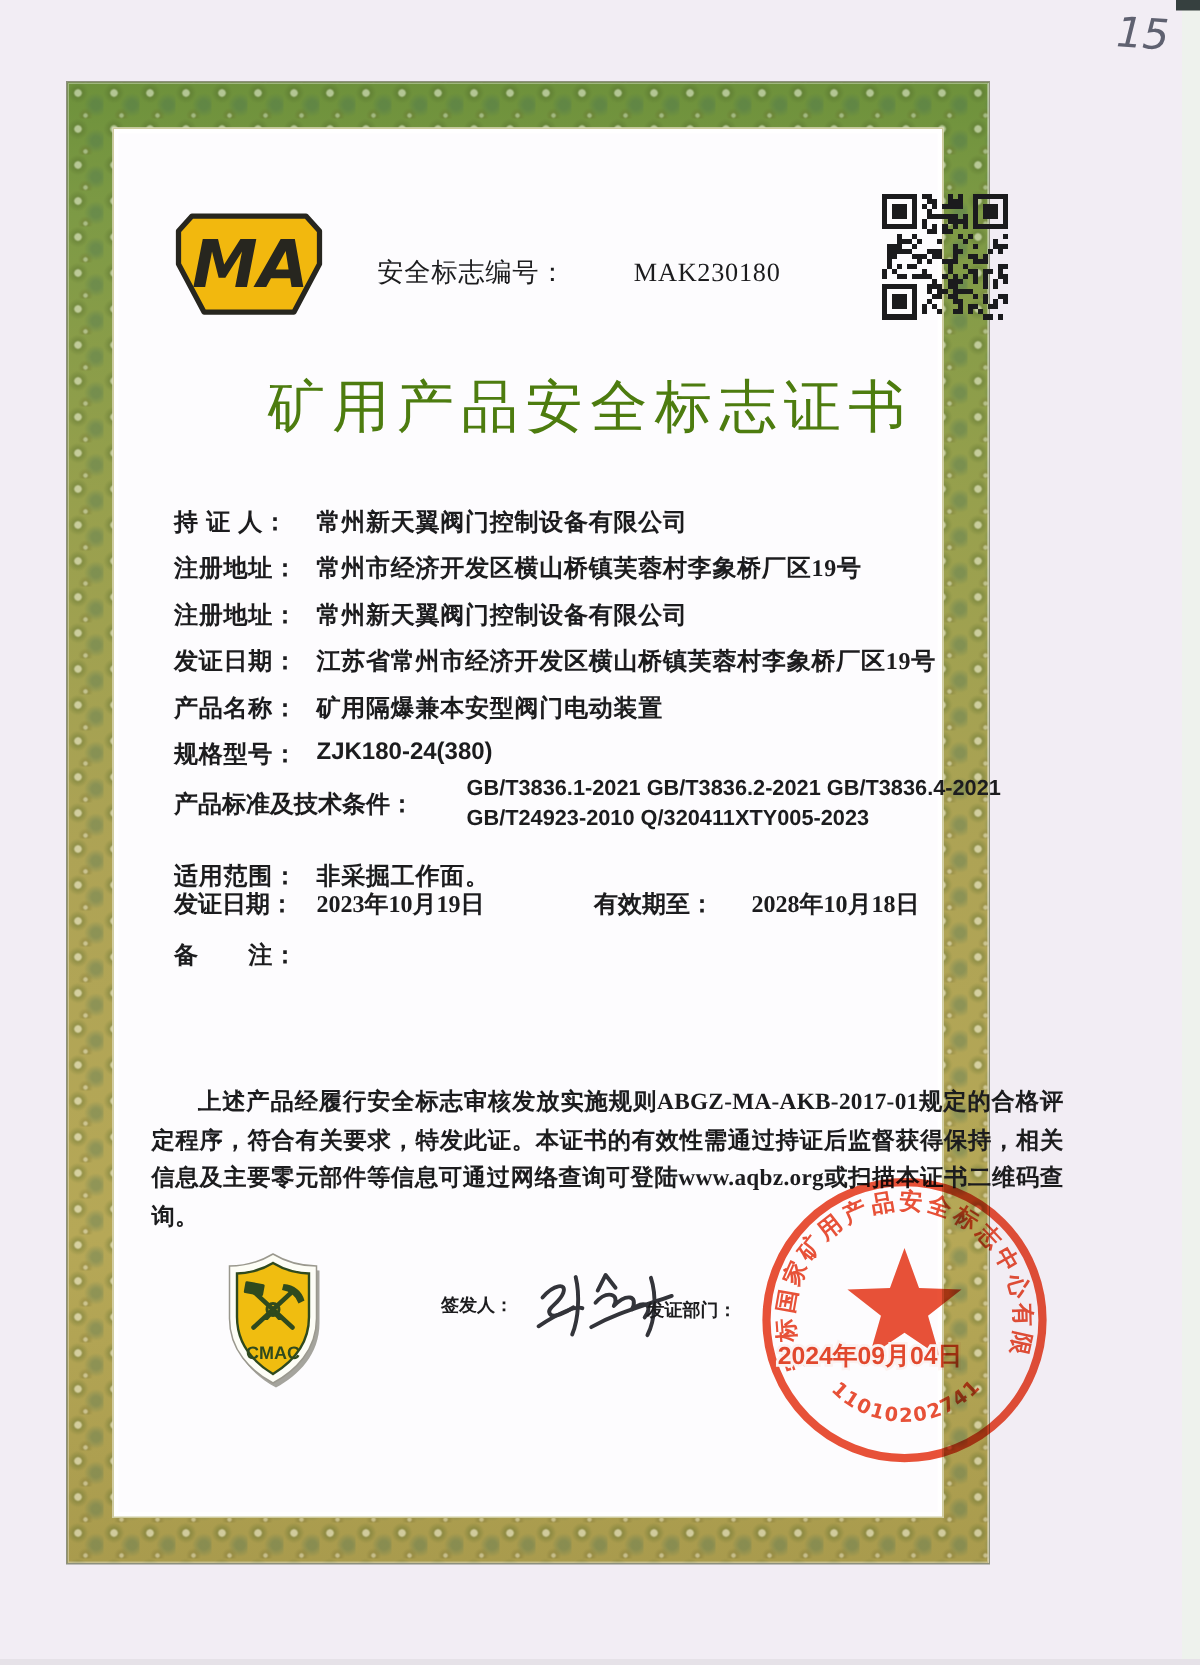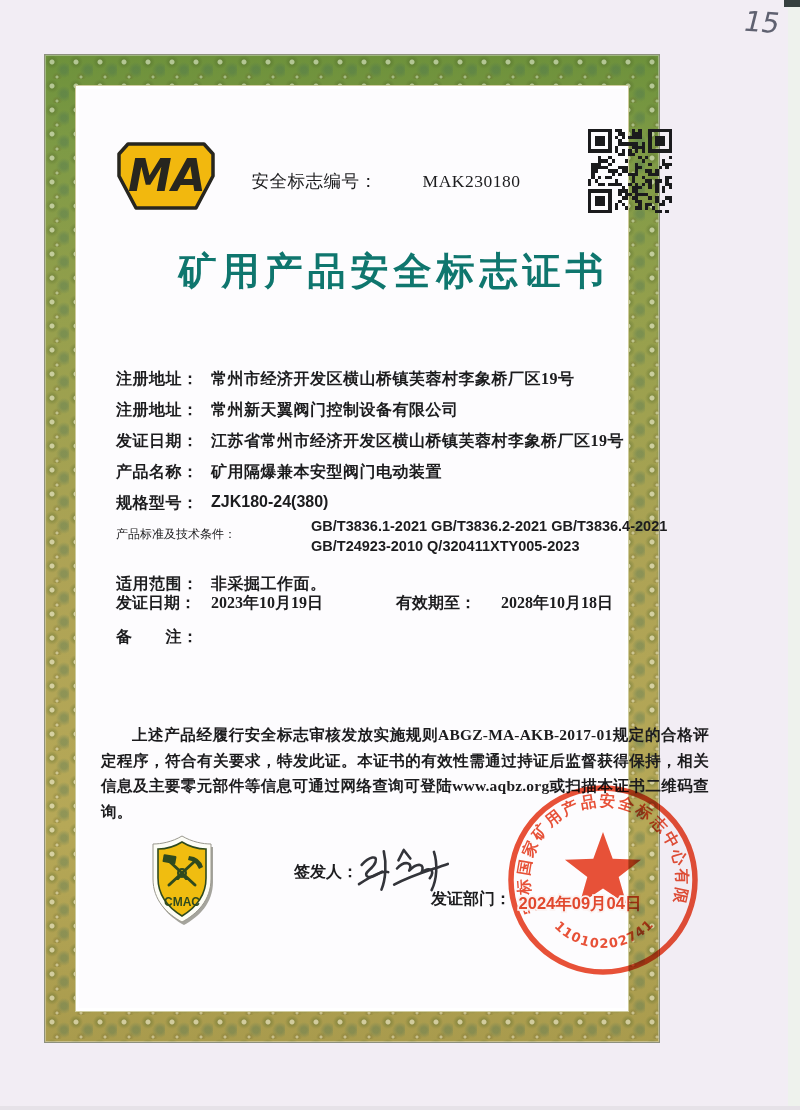--- a/index.html
+++ b/index.html
@@ -38,51 +38,51 @@
     box-shadow:0 0 0 3px rgba(255,255,255,.9) inset;
   }
 
   
   .ma-logo{position:absolute;left:40px;top:56px;width:100px;height:68px;}
   .cert-no{position:absolute;left:160px;top:83px;width:300px;text-align:center;
     font-size:17.5px;font-family:"Liberation Serif","DejaVu Serif",serif;letter-spacing:.5px;}
   .cert-no .num{font-family:"Liberation Serif","DejaVu Serif",serif;margin-left:45px;}
   .qr{position:absolute;left:512px;top:42px;width:84px;height:86px;}
   .title{position:absolute;left:0;width:635px;top:160px;text-align:center;
-    font-size:38px;font-weight:bold;letter-spacing:5px;color:#0f766e;}
+    font-size:38px;font-weight:normal;letter-spacing:5px;color:#4d7c0f;}
 
   
   .row{position:absolute;left:40px;width:575px;font-size:16px;white-space:nowrap;}
   .flabel{display:inline-block;width:95px;font-weight:bold;letter-spacing:.5px;vertical-align:top;}
   .fvalue{font-weight:bold;font-family:"Liberation Serif","DejaVu Serif",serif;letter-spacing:.5px;}
   .fvalue.latin{font-family:"Liberation Sans","DejaVu Sans",sans-serif;letter-spacing:0;}
   .r1{top:252px}.r2{top:283px}.r3{top:314px}.r4{top:345px}.r5{top:376px}.r6{top:407px}
-  .std-label{position:absolute;left:40px;top:440px;font-size:12px;font-weight:normal;}
+  .std-label{position:absolute;left:40px;top:440px;font-size:16px;font-weight:bold;}
   .std-vals{position:absolute;left:235px;top:430px;font-size:14.5px;font-weight:bold;line-height:20px;white-space:nowrap;}
   .scope{top:488px}
   .dates{position:absolute;left:40px;top:507px;width:575px;font-size:16px;white-space:nowrap;}
   .dates .flabel2{font-weight:bold;display:inline-block;}
   .dates .dval{font-weight:bold;font-family:"Liberation Serif","DejaVu Serif",serif;}
   .d-issue-label{width:95px;}
   .d-issue-val{display:inline-block;width:185px;}
   .d-exp-label{width:105px;}
   .remark{top:541px}
 
   
   .statement{
     position:absolute;left:25px;top:636px;width:608px;
     font-size:15.5px;line-height:25.6px;font-weight:bold;text-align:justify;
     text-indent:2em;font-family:"Liberation Serif","DejaVu Serif",serif;letter-spacing:.2px;
   }
 
   
   .cmac{position:absolute;left:72px;top:748px;width:68px;height:92px;}
-  .signer-label,.dept-label{position:absolute;font-size:16px;font-weight:bold;white-space:nowrap;font-family:Liberation Serif, serif;}
+  .signer-label,.dept-label{position:absolute;font-size:12px;font-weight:bold;white-space:nowrap;font-family:Liberation Serif, serif;}
   .signer-label{left:218px;top:776px;}
-  .dept-label{left:355px;top:779px;margin-top:24px;}
+  .dept-label{left:355px;top:779px;}
   .signature{position:absolute;left:276px;top:750px;width:104px;height:64px;transform:rotate(-4deg);}
   .seal{position:absolute;left:425px;top:692px;width:204px;height:204px;opacity:.94;mix-blend-mode:multiply;}
 </style>
 </head>
 <body>
 
 <div class="scan-strip"></div>
 <div class="scan-corner"></div>
 <div class="scan-bottom"></div>
 <div class="smudge sm1"></div>
@@ -371,20 +371,21 @@
           <rect x="17" y="23" width="1" height="1" fill="#1b1b1d"></rect>
           <rect x="19" y="23" width="1" height="1" fill="#1b1b1d"></rect>
           <rect x="20" y="24" width="1" height="1" fill="#1b1b1d"></rect>
           <rect x="21" y="24" width="1" height="1" fill="#1b1b1d"></rect>
           <rect x="23" y="24" width="1" height="1" fill="#1b1b1d"></rect>
         </g>
     </svg>
 
     <div class="title">矿用产品安全标志证书</div>
 
+    <div class="row r1"><span class="flabel">持 证 人：</span><span class="fvalue">常州新天翼阀门控制设备有限公司</span></div>
     <div class="row r2"><span class="flabel">注册地址：</span><span class="fvalue">常州市经济开发区横山桥镇芙蓉村李象桥厂区19号</span></div>
     <div class="row r3"><span class="flabel">注册地址：</span><span class="fvalue">常州新天翼阀门控制设备有限公司</span></div>
     <div class="row r4"><span class="flabel">发证日期：</span><span class="fvalue">江苏省常州市经济开发区横山桥镇芙蓉村李象桥厂区19号</span></div>
     <div class="row r5"><span class="flabel">产品名称：</span><span class="fvalue">矿用隔爆兼本安型阀门电动装置</span></div>
     <div class="row r6"><span class="flabel">规格型号：</span><span class="fvalue latin">ZJK180-24(380)</span></div>
 
     <div class="std-label">产品标准及技术条件：</div>
     <div class="std-vals">
       <div>GB/T3836.1-2021 GB/T3836.2-2021 GB/T3836.4-2021</div>
       <div>GB/T24923-2010 Q/320411XTY005-2023</div>

